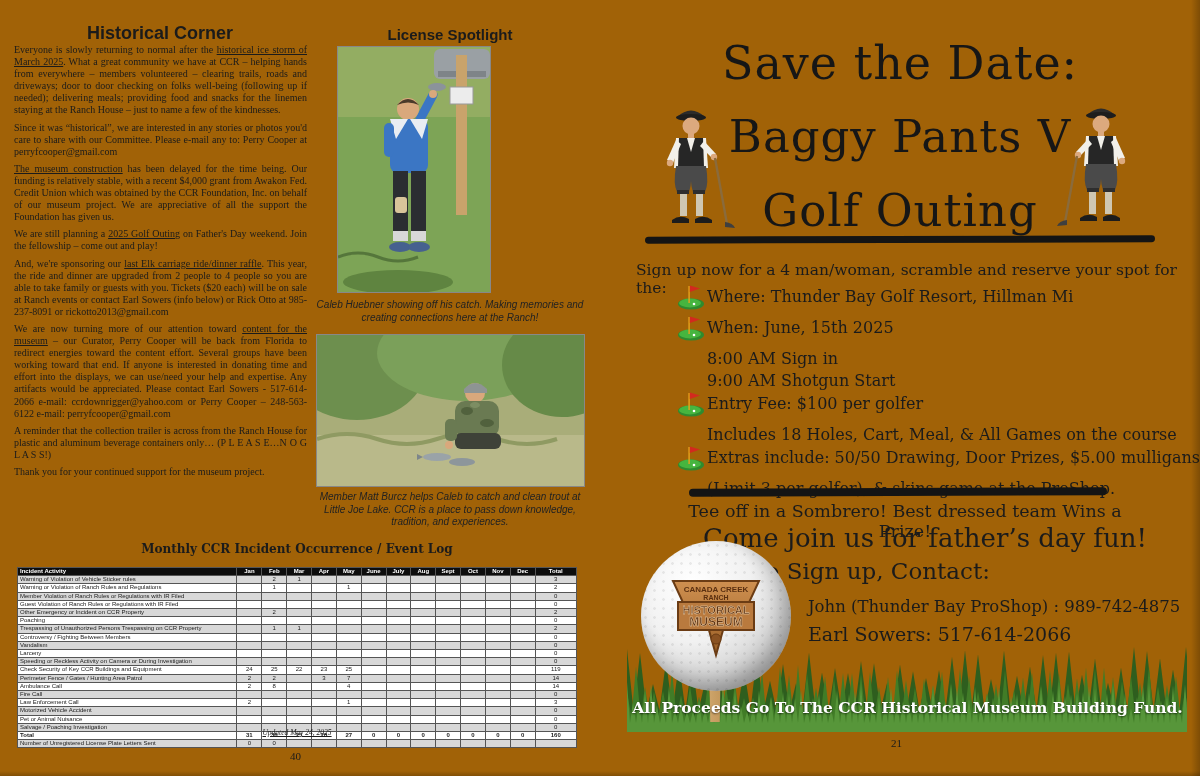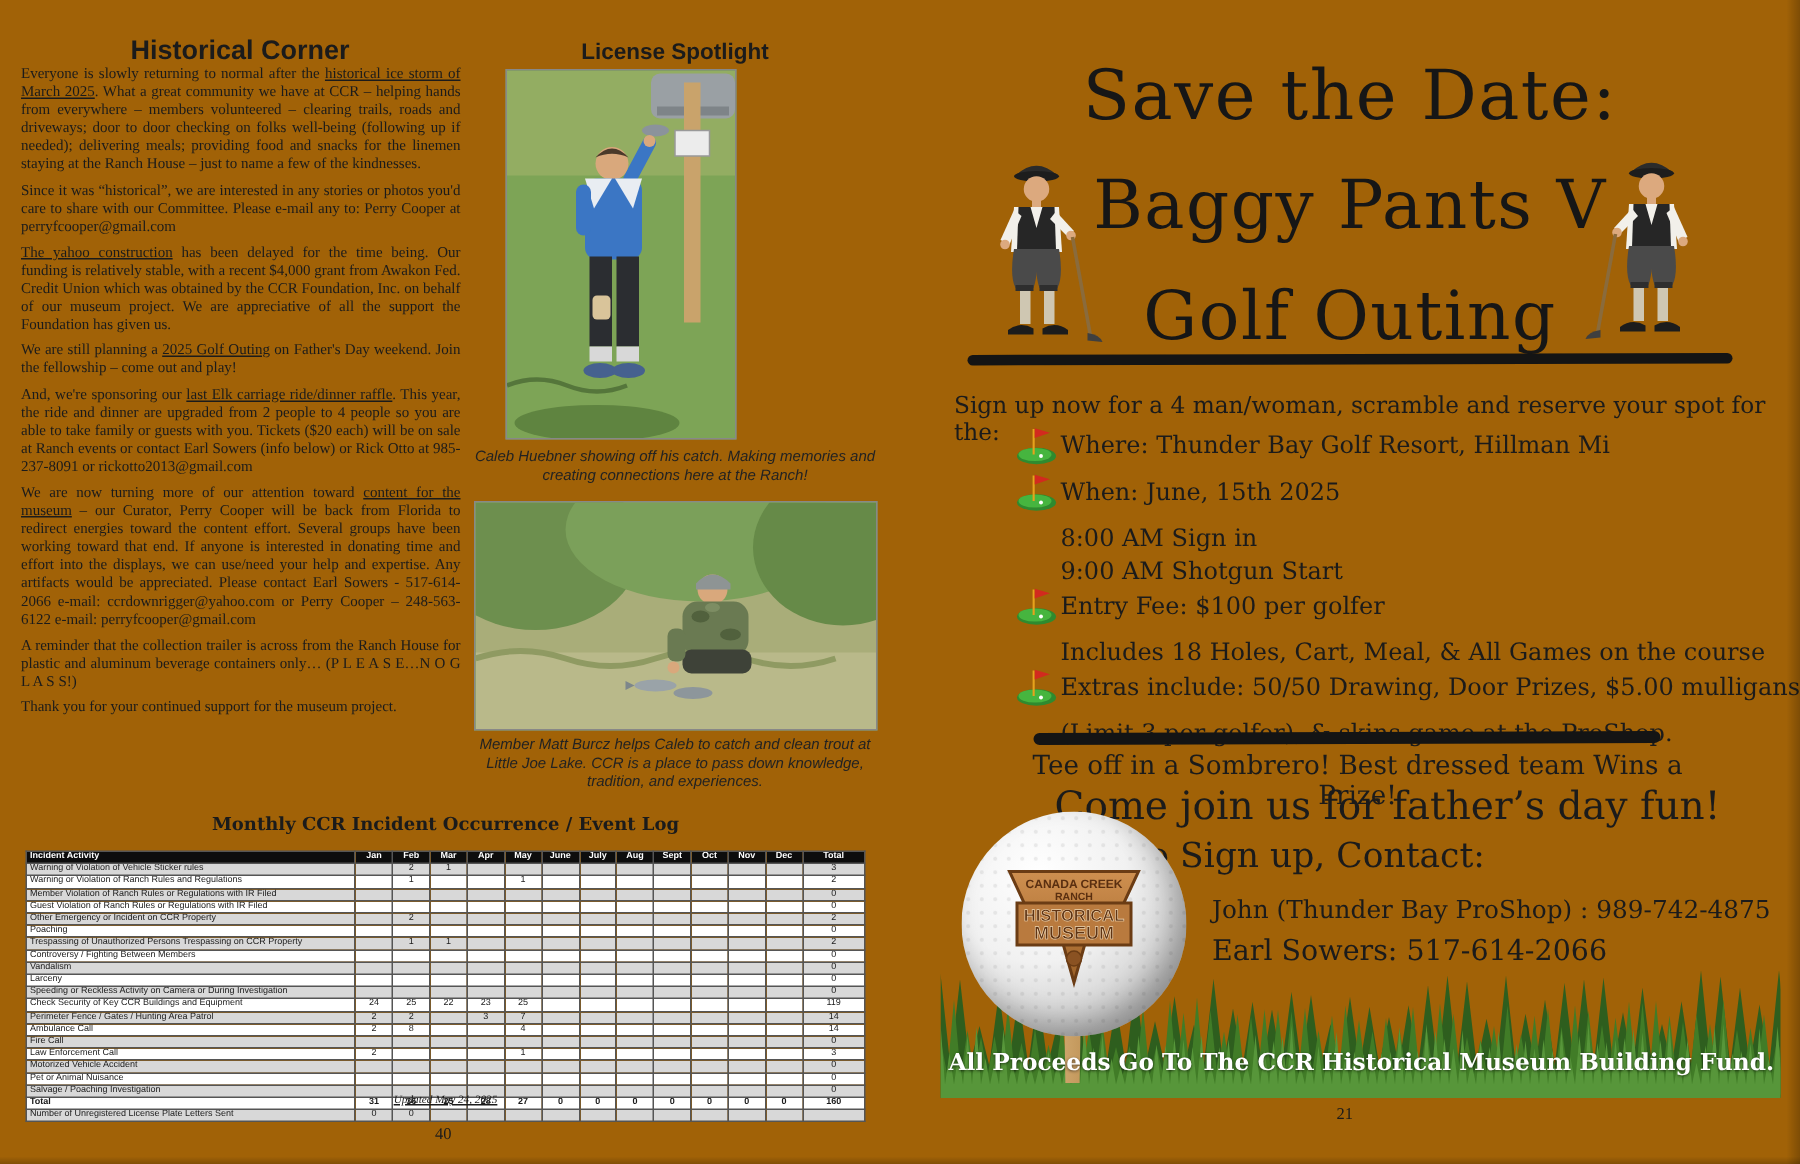--- a/index.html
+++ b/index.html
@@ -99,21 +99,21 @@
 </head>
 <body>
 
 <div class="spread">
 
   <div class="hc-title">Historical Corner</div>
 
   <div class="hc-col" id="hc-paragraphs">
       <p><span>Everyone is slowly returning to normal after the </span><span class="u">historical ice storm of March 2025</span><span>.  What a great community we have at CCR – helping hands from everywhere – members volunteered – clearing trails, roads and driveways; door to door checking on folks well-being (following up if needed); delivering meals; providing food and snacks for the linemen staying at the Ranch House – just to name a few of the kindnesses.</span></p>
       <p><span>Since it was “historical”, we are interested in any stories or photos you'd care to share with our Committee.  Please e-mail any to: Perry Cooper at perryfcooper@gmail.com</span></p>
-      <p><span class="u">The yahoo construction</span><span> has been delayed for the time being.  Our funding is relatively stable, with a recent $4,000 grant from Awakon Fed. Credit Union which was obtained by the CCR Foundation, Inc. on behalf of our museum project.  We are appreciative of all the support the Foundation has given us.</span></p>
+      <p><span class="u">The museum construction</span><span> has been delayed for the time being.  Our funding is relatively stable, with a recent $4,000 grant from Awakon Fed. Credit Union which was obtained by the CCR Foundation, Inc. on behalf of our museum project.  We are appreciative of all the support the Foundation has given us.</span></p>
       <p><span>We are still planning a </span><span class="u">2025 Golf Outing</span><span> on Father's Day weekend.  Join the fellowship – come out and play!</span></p>
       <p><span>And, we're sponsoring our </span><span class="u">last Elk carriage ride/dinner raffle</span><span>. This year, the ride and dinner are upgraded from 2 people to 4 people so you are able to take family or guests with you.  Tickets ($20 each) will be on sale at Ranch events or contact Earl Sowers (info below) or Rick Otto at 985-237-8091 or rickotto2013@gmail.com</span></p>
       <p><span>We are now turning more of our attention toward </span><span class="u">content for the museum</span><span> – our Curator, Perry Cooper will be back from Florida to redirect energies toward the content effort. Several groups have been working toward that end.  If anyone is interested in donating time and effort into the displays, we can use/need your help and expertise. Any artifacts would be appreciated.  Please contact Earl Sowers - 517-614-2066 e-mail: ccrdownrigger@yahoo.com or Perry Cooper – 248-563-6122  e-mail: perryfcooper@gmail.com</span></p>
       <p><span>A reminder that the collection trailer is across from the Ranch House for plastic and aluminum beverage containers only… (P L E A S E…N O  G L A S S!)</span></p>
       <p><span>Thank you for your continued support for the museum project.</span></p>
     </div>
 
   <div class="ms-title">License Spotlight</div>
 
   <div class="photo photo1">

